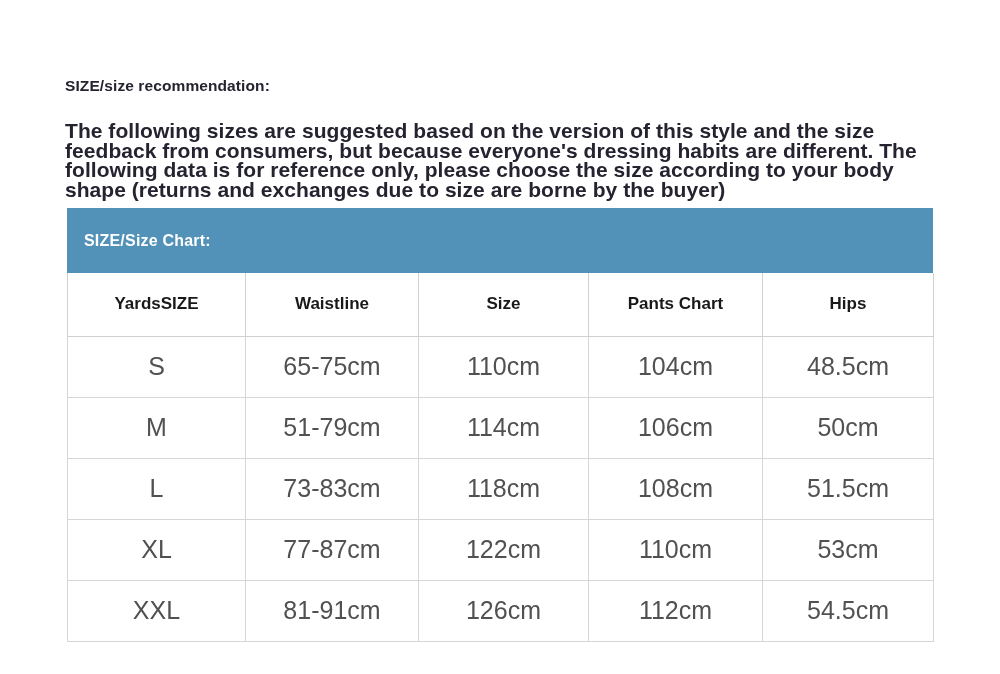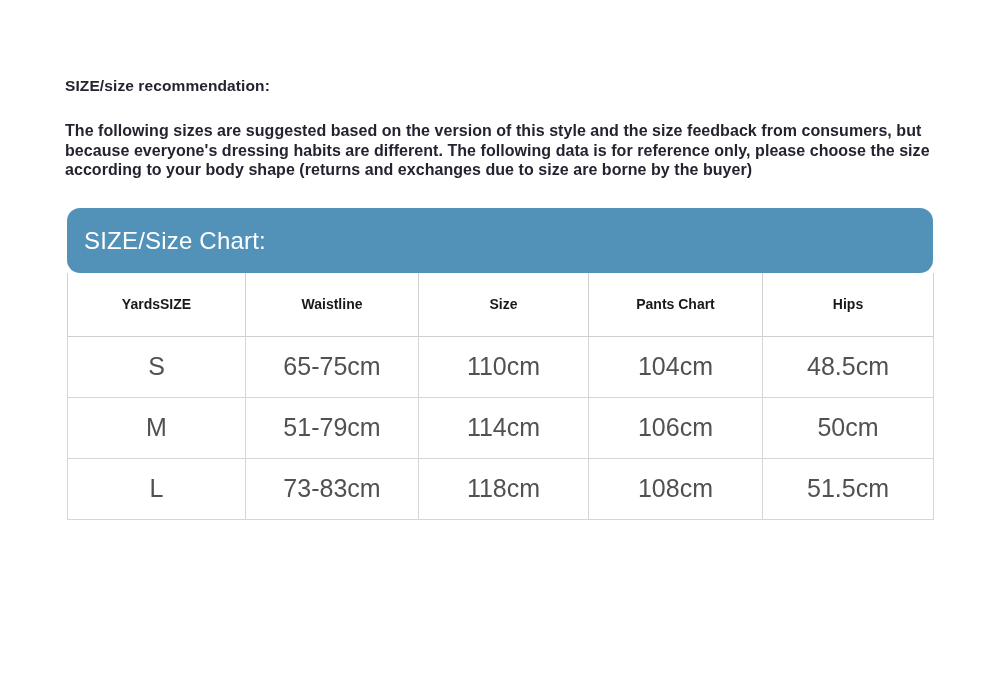--- a/index.html
+++ b/index.html
@@ -1,15 +1,15 @@
 <!DOCTYPE html>
 <html><head>
 <meta charset="utf-8">
 <style>
-  * { margin: 0; padding: 0; box-sizing: border-box; border-radius: 13px; }
+  * { margin: 0; padding: 0; box-sizing: border-box; }
   html, body { background: #ffffff; }
   body {
     font-family: "Liberation Sans", sans-serif;
     width: 1000px;
     height: 674px;
     position: relative;
     overflow: hidden;
   }
   .page {
     position: absolute;
@@ -24,62 +24,62 @@
     font-size: 15.5px;
     font-weight: bold;
     color: #262330;
     letter-spacing: 0.1px;
   }
   .rec-body {
     position: absolute;
     left: 65px;
     top: 121px;
     width: 876px;
-    font-size: 16px;
+    font-size: 21px;
     font-weight: bold;
     color: #262330;
     line-height: 19.5px;
     letter-spacing: 0.05px;
   }
   .chart-wrap {
     position: absolute;
     left: 67px;
     top: 208px;
     width: 866px;
   }
   .chart-title-bar {
     height: 65px;
     background: #5291b8;
     display: flex;
     align-items: center;
     padding-left: 17px;
   }
   .chart-title {
     color: #ffffff;
-    font-size: 24px;
-    font-weight: normal;
+    font-size: 16px;
+    font-weight: bold;
     letter-spacing: 0.2px;
   }
   table.size-table {
     width: 866px;
     border-collapse: collapse;
     table-layout: fixed;
     border: 1px solid #d0d0d0;
     border-top: none;
   }
   table.size-table col.c1 { width: 178px; }
   table.size-table col.c2 { width: 173px; }
   table.size-table col.c3 { width: 170px; }
   table.size-table col.c4 { width: 174px; }
   table.size-table col.c5 { width: 171px; }
   table.size-table th {
     height: 63px;
     border: 1px solid #d0d0d0;
     border-top: none;
-    font-size: 14px;
+    font-size: 17px;
     font-weight: bold;
     color: #191919;
     text-align: center;
     vertical-align: middle;
     background: #ffffff;
   }
   table.size-table td {
     height: 61px;
     border: 1px solid #d6d6d6;
     font-size: 25px;
@@ -137,16 +137,30 @@
           <td>106cm</td>
           <td>50cm</td>
         </tr>
         <tr>
           <td>L</td>
           <td>73-83cm</td>
           <td>118cm</td>
           <td>108cm</td>
           <td>51.5cm</td>
         </tr>
+        <tr>
+          <td>XL</td>
+          <td>77-87cm</td>
+          <td>122cm</td>
+          <td>110cm</td>
+          <td>53cm</td>
+        </tr>
+        <tr>
+          <td>XXL</td>
+          <td>81-91cm</td>
+          <td>126cm</td>
+          <td>112cm</td>
+          <td>54.5cm</td>
+        </tr>
       </tbody>
     </table>
   </div>
 </div>
 
 </body></html>

